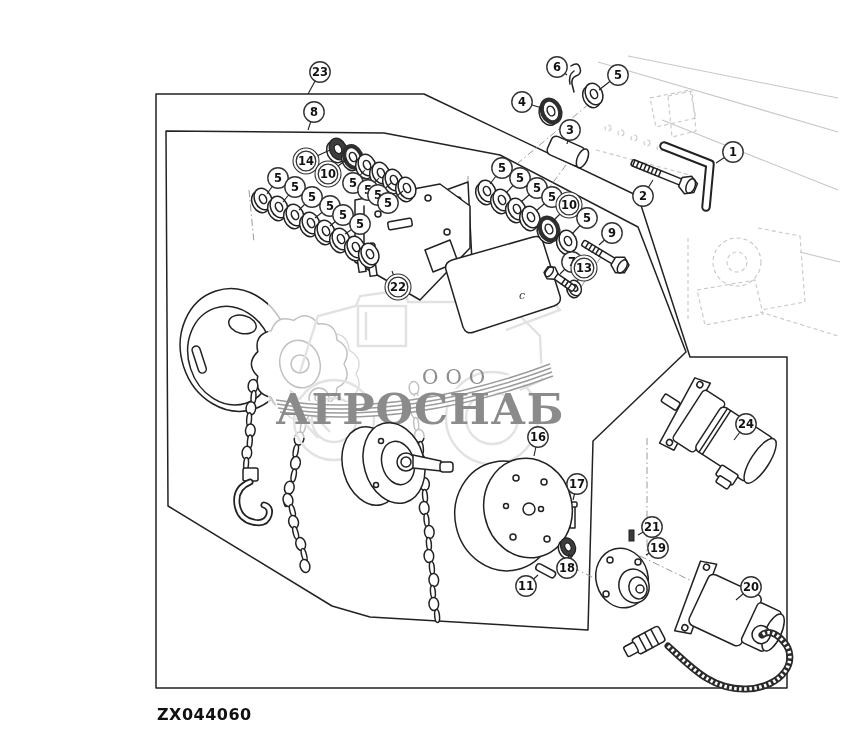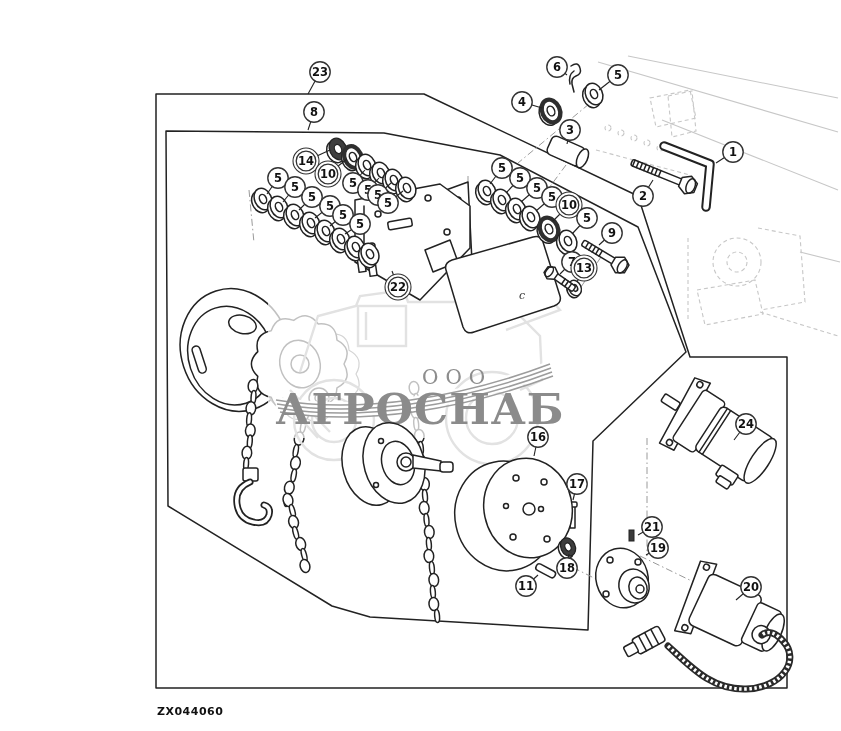--- a/index.html
+++ b/index.html
@@ -8,21 +8,21 @@
   svg{position:absolute;left:0;top:0;}
   .ln{stroke:#222;fill:none;stroke-width:1.5;stroke-linecap:round;stroke-linejoin:round;}
   .lnf{stroke:#222;fill:#fff;stroke-width:1.5;stroke-linecap:round;stroke-linejoin:round;}
   .ref{stroke:#c7c7c7;fill:none;stroke-width:1.1;}
   .refd{stroke:#c7c7c7;fill:none;stroke-width:1.1;stroke-dasharray:4 3;}
   .dd{stroke:#9a9a9a;fill:none;stroke-width:1;stroke-dasharray:7 3 1.5 3;}
   .wm-ooo{font-family:"DejaVu Serif",serif;font-size:20px;fill:#8d8d8d;letter-spacing:7px;}
   .wm-name{font-family:"DejaVu Serif",serif;font-weight:700;font-size:43px;fill:#8b8b8b;letter-spacing:1px;}
   .marker{font-family:"DejaVu Serif",serif;font-style:italic;font-size:11px;fill:#333;}
   .callout-text{font-family:"DejaVu Sans",sans-serif;font-weight:700;font-size:11.5px;fill:#111;}
-  .code{position:absolute;left:157px;top:705px;font-weight:700;font-size:11px;color:#111;
+  .code{position:absolute;left:157px;top:705px;font-weight:700;font-size:16px;color:#111;
         letter-spacing:0.5px;font-family:"DejaVu Sans",sans-serif;}
 </style>
 </head>
 <body>
 
 <div class="stage">
 <svg width="841" height="731" viewBox="0 0 841 731">
 
   <g>
     <path class="ref" d="M598,62 L838,132"></path>

